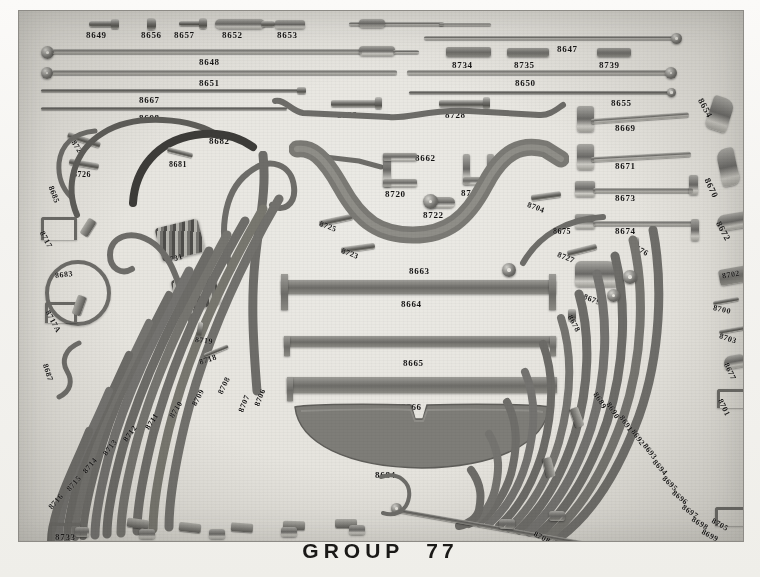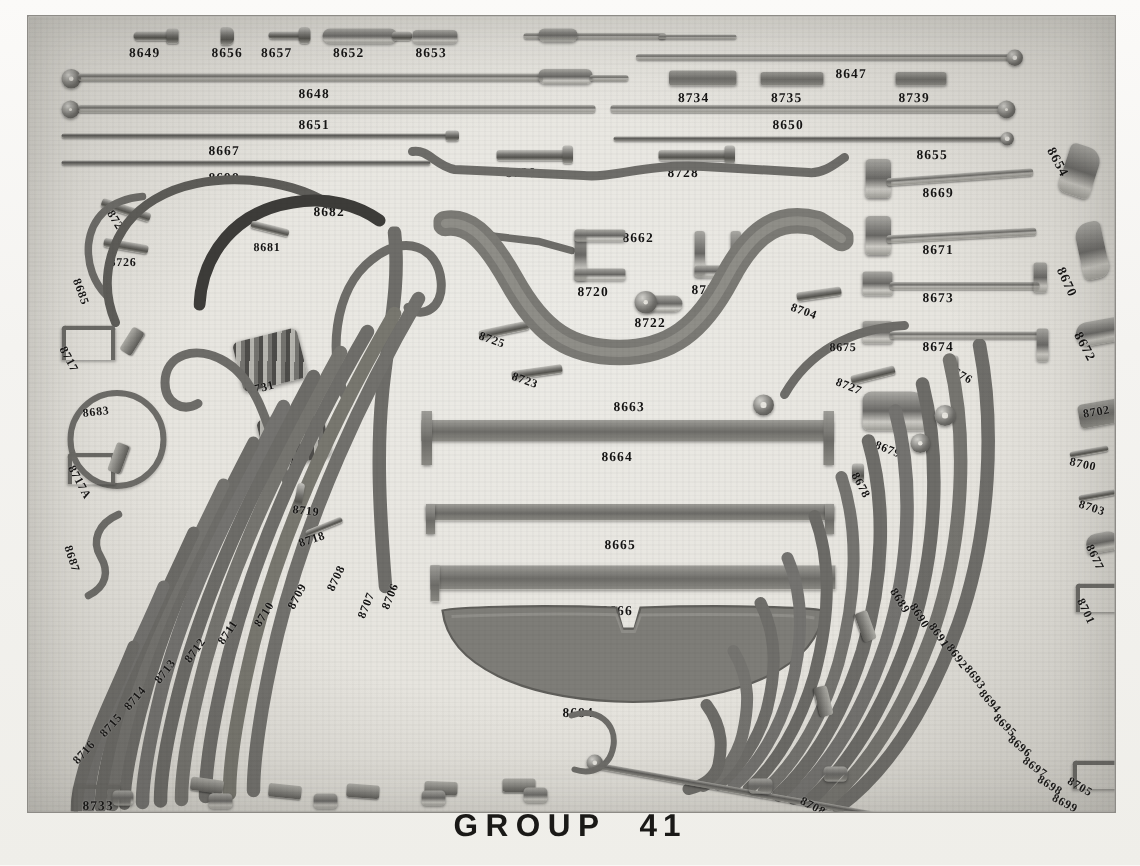--- a/index.html
+++ b/index.html
@@ -483,15 +483,15 @@
     <div class="part block" style="left:262px;top:516px;width:16px;height:10px;border-radius:3px;"></div>
     <div class="part block" style="left:330px;top:514px;width:16px;height:10px;border-radius:3px;"></div>
     <div class="part block" style="left:480px;top:508px;width:16px;height:10px;border-radius:3px;"></div>
     <div class="part block" style="left:530px;top:500px;width:16px;height:10px;border-radius:3px;"></div>
 
     <div id="grain"></div>
     <div id="vign"></div>
   </div>
 
   <div id="grouptitle">
-    <span>GROUP</span><span class="num">41</span>
+    <span>GROUP</span><span class="num">77</span>
   </div>
 </div>
 
 </body></html>

